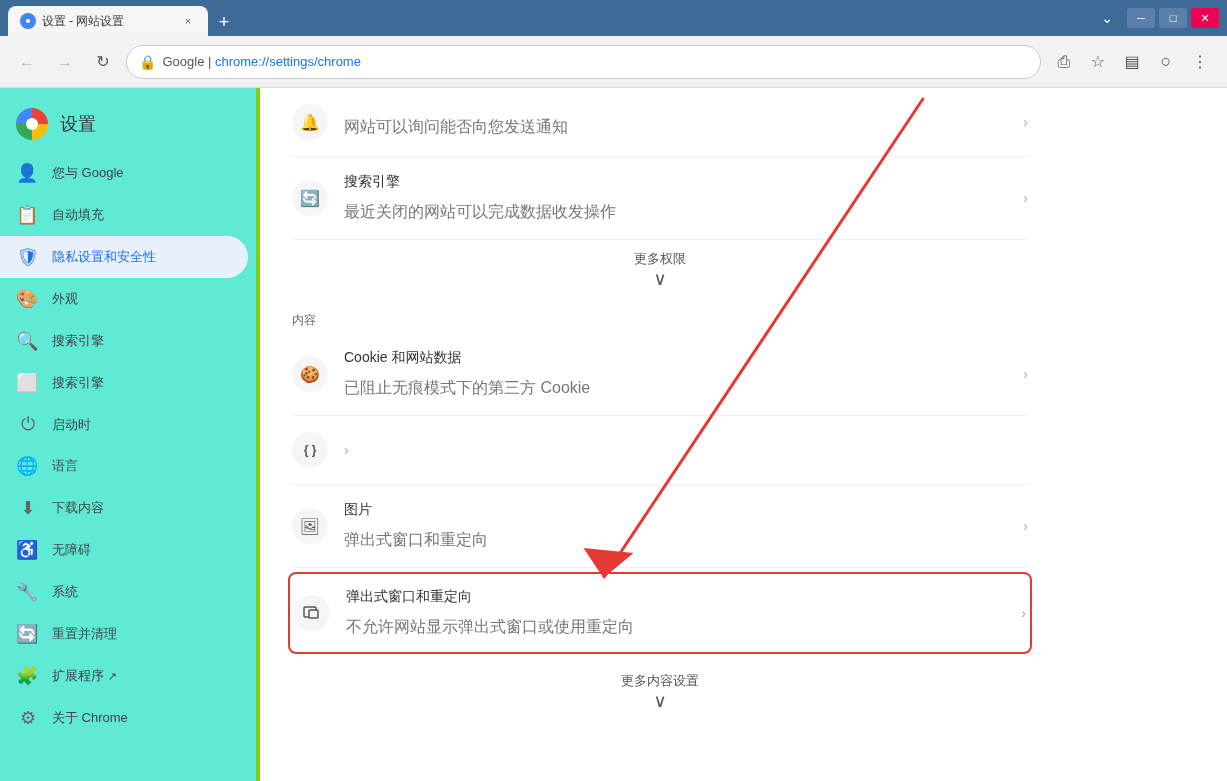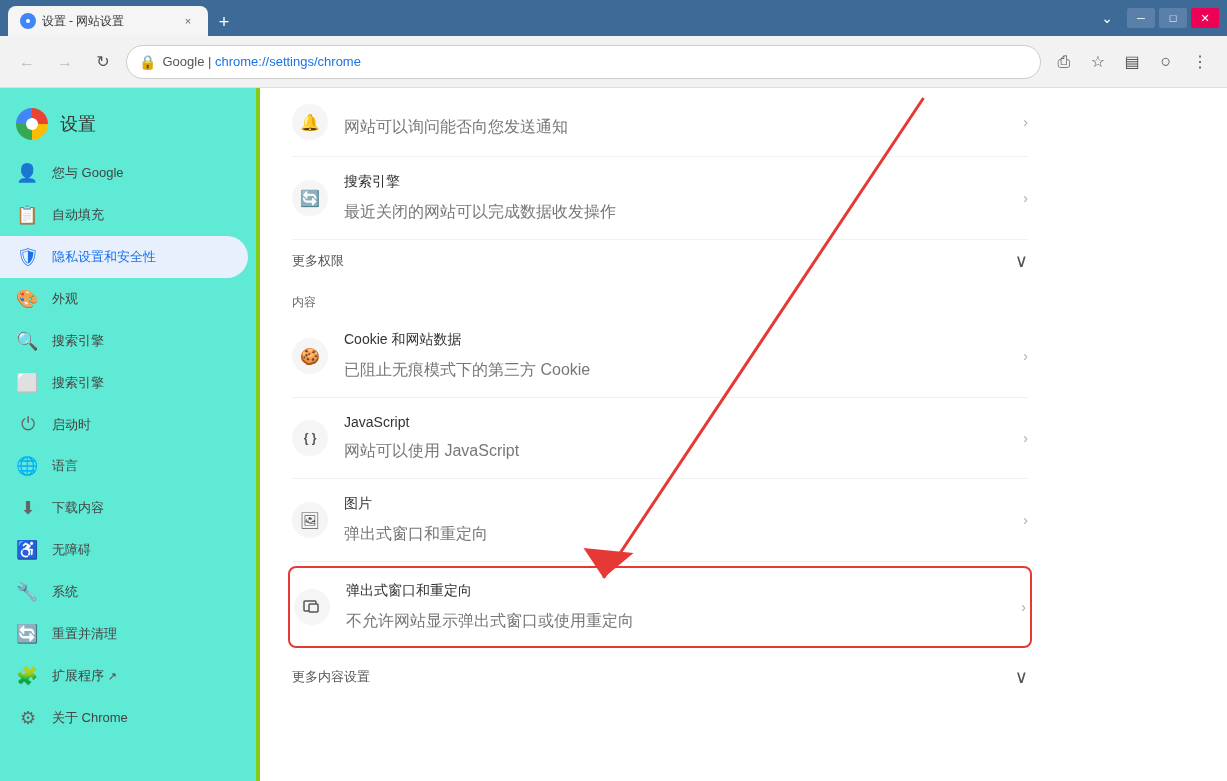--- a/index.html
+++ b/index.html
@@ -219,20 +219,21 @@
     .content::-webkit-scrollbar-track { background: #f1f1f1; }
     .content::-webkit-scrollbar-thumb { background: #c1c1c1; border-radius: 4px; }
 
     .sidebar::-webkit-scrollbar { width: 4px; }
     .sidebar::-webkit-scrollbar-track { background: transparent; }
     .sidebar::-webkit-scrollbar-thumb { background: #ccc; border-radius: 4px; }
 
     .more-permissions-row {
       display: flex; align-items: center; justify-content: space-between;
       padding: 10px 0;
+      flex-direction: column;
     }
     .more-permissions-label { font-size: 13px; color: #555; }
     .expand-icon { font-size: 18px; color: #555; }
 
     .content-section-title {
       font-size: 12px; color: #666;
       padding: 12px 0 4px 0;
       font-weight: 500;
     }
 
@@ -402,24 +403,20 @@
         <div class="row-icon">🍪</div>
         <div class="row-texts">
           <div class="row-title">Cookie 和网站数据</div>
           <div class="row-subtitle">已阻止无痕模式下的第三方 Cookie</div>
         </div>
         <span class="row-chevron">›</span>
       </div>
 
       <div class="settings-row">
         <div class="row-icon" style="font-size:12px;font-weight:bold;color:#555;">{ }</div>
-        <div class="row-texts">
-          <div class="row-title">JavaScript</div>
-          <div class="row-subtitle">网站可以使用 JavaScript</div>
-        </div>
         <span class="row-chevron">›</span>
       </div>
 
       <div class="settings-row">
         <div class="row-icon">🖼</div>
         <div class="row-texts">
           <div class="row-title">图片</div>
           <div class="row-subtitle">弹出式窗口和重定向</div>
         </div>
         <span class="row-chevron">›</span>

